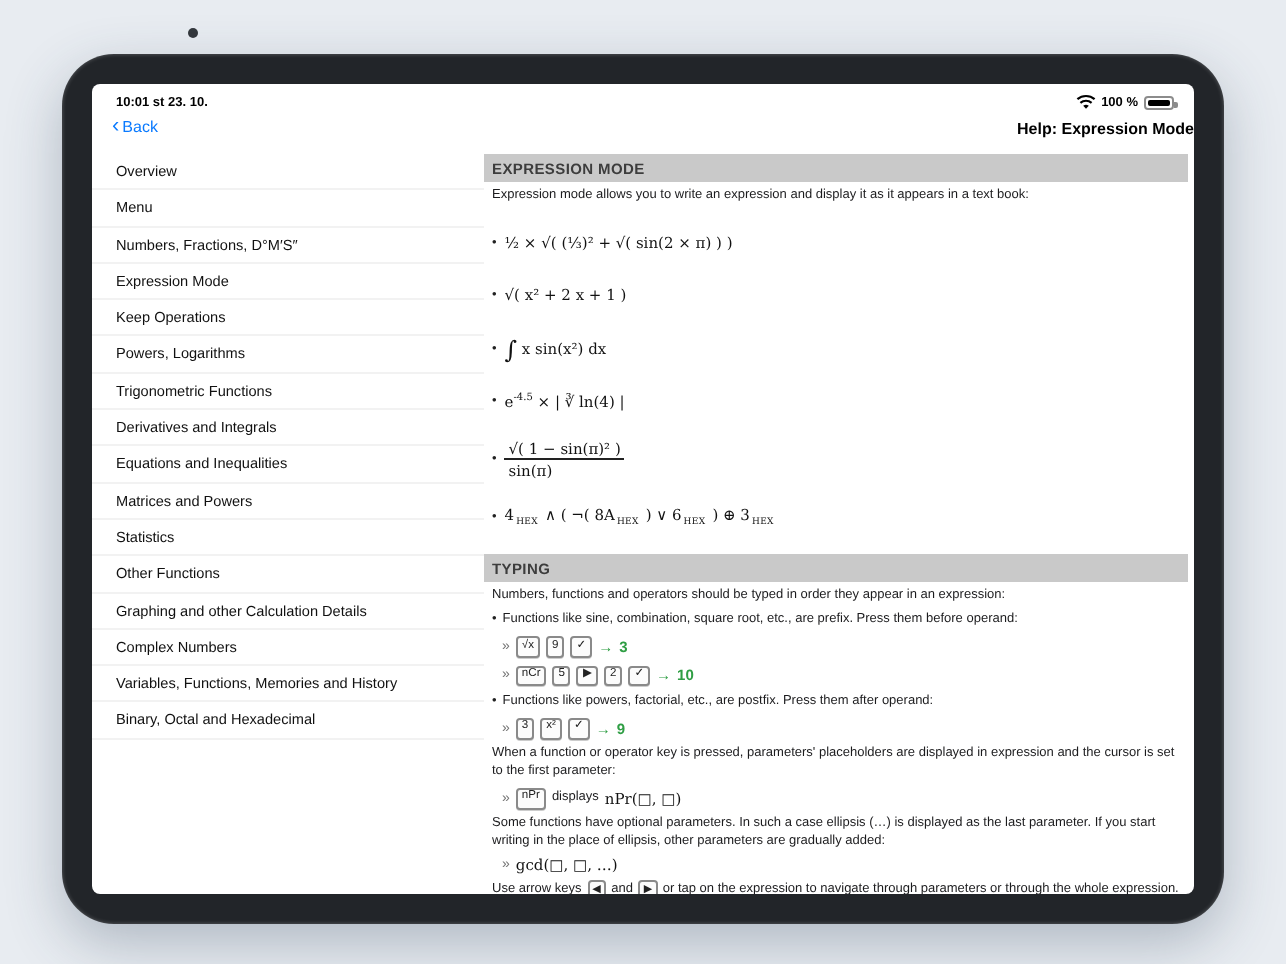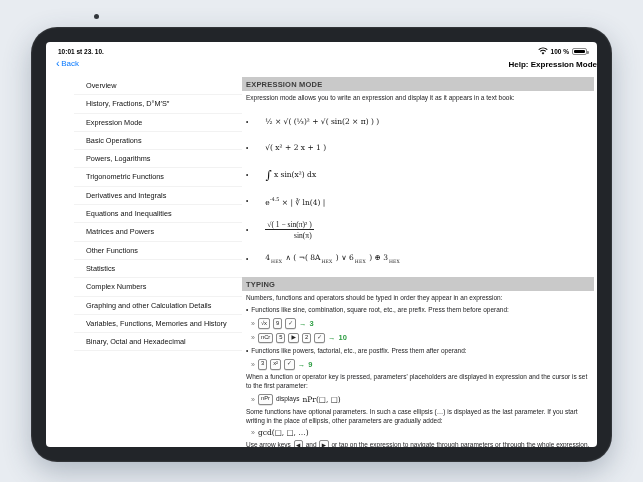--- a/index.html
+++ b/index.html
@@ -30,39 +30,39 @@
   .battery { position:relative; width:15px; height:7px; border:0.5px solid rgba(0,0,0,.45); border-radius:2px; display:inline-block; }
   .bfill { position:absolute; left:1px; top:1px; bottom:1px; right:1px; background:#000; border-radius:1px; }
   .bnub { position:absolute; right:-2.5px; top:2px; width:1.5px; height:3px; background:rgba(0,0,0,.45); border-radius:0 1px 1px 0; }
   
   .navbar { height:19px; flex:0 0 19px; position:relative; }
   .back { position:absolute; left:10px; top:2px; color:#0a7aff; font-size:8px; cursor:pointer; display:flex; align-items:center; gap:1.5px; }
   .back .chev { font-size:11px; line-height:8px; position:relative; top:-0.5px; }
   .navtitle { position:absolute; left:0; right:0; top:3px; text-align:right; font-weight:bold; font-size:8px; color:#000; }
   
   .bodyrow { flex:1; display:flex; min-height:0; }
-  .sidebar { width:196px; flex:0 0 196px; padding-top:1px;padding-left:28px; }
+  .sidebar { width:196px; flex:0 0 196px; padding-top:1px; }
   .sitem {
     height:18.3px; line-height:18.3px; padding-left:12px; font-size:7.3px; color:#111;
     border-bottom:0.5px solid rgba(0,0,0,.05); cursor:pointer;
     white-space:nowrap; overflow:hidden;
   }
   .content { flex:1; min-width:0; padding-right:3px; font-size:6.5px; color:#1c1c1e; overflow:hidden; }
   .secbar {
     background:#c9c9c9; color:#3d3d3d; font-weight:bold; font-size:7.5px;
     padding:2.5px 4px 2px 4px; letter-spacing:.2px; margin-top:1px;
   }
   .para { margin:3.5px 4px; line-height:1.32; }
   .bulleted { display:flex; gap:3px; }
   .blt { flex:0 0 auto; color:#222; }
-  .mrow { display:flex; align-items:center; gap:17px; margin:11px 4px; min-height:15.5px; }
+  .mrow { display:flex; align-items:center; gap:4px; margin:11px 4px; min-height:15.5px; }
   .math { font-family:"DejaVu Serif","Liberation Serif",serif; font-size:7.5px; color:#111; }
   .math sup { font-size:5px; }
   .intsign { font-size:12px; line-height:8px; vertical-align:middle; }
-  .frac { display:inline-flex; flex-direction:column; text-align:right; vertical-align:middle;font-family:Liberation Serif, serif; }
+  .frac { display:inline-flex; flex-direction:column; text-align:left; vertical-align:middle; }
   .frac .num { border-bottom:0.5px solid #222; padding:0 2px 0.5px 2px; }
   .frac .den { padding:0.5px 2px 0 2px; }
   .hexsub { font-size:4.5px; vertical-align:sub; letter-spacing:.2px; margin:0 1px 0 1px; }
   .krow { display:flex; align-items:center; gap:3px; margin:3.5px 4px 3.5px 9px; line-height:1; }
   .marker { color:#777; font-size:7px; }
   .key {
     display:inline-block; min-width:9px; text-align:center;
     border:0.5px solid #8a8a8a; border-radius:2px; background:#fcfcfc;
     font-size:5.8px; padding:1.5px 2px; color:#222;
     box-shadow:0 0.5px 0 rgba(0,0,0,.2);
@@ -109,32 +109,33 @@
           <span class="chev">‹</span>
           <span>Back</span>
         </span>
         <span class="navtitle">Help: Expression Mode</span>
       </div>
 
       <div class="bodyrow">
 
         <nav class="sidebar">
           <div class="sitem">Overview</div>
-          <div class="sitem">History, Fractions, D°M′S″</div>
+          <div class="sitem">Menu</div>
+          <div class="sitem">Numbers, Fractions, D°M′S″</div>
           <div class="sitem">Expression Mode</div>
-          <div class="sitem">Basic Operations</div>
+          <div class="sitem">Keep Operations</div>
           <div class="sitem">Powers, Logarithms</div>
           <div class="sitem">Trigonometric Functions</div>
           <div class="sitem">Derivatives and Integrals</div>
           <div class="sitem">Equations and Inequalities</div>
           <div class="sitem">Matrices and Powers</div>
+          <div class="sitem">Statistics</div>
           <div class="sitem">Other Functions</div>
-          <div class="sitem">Statistics</div>
+          <div class="sitem">Graphing and other Calculation Details</div>
           <div class="sitem">Complex Numbers</div>
-          <div class="sitem">Graphing and other Calculation Details</div>
           <div class="sitem">Variables, Functions, Memories and History</div>
           <div class="sitem">Binary, Octal and Hexadecimal</div>
         </nav>
 
         <main class="content">
 
           <div class="secbar">EXPRESSION MODE</div>
 
           <div class="para">Expression mode allows you to write an expression and display it as it appears in a text book:</div>
 

